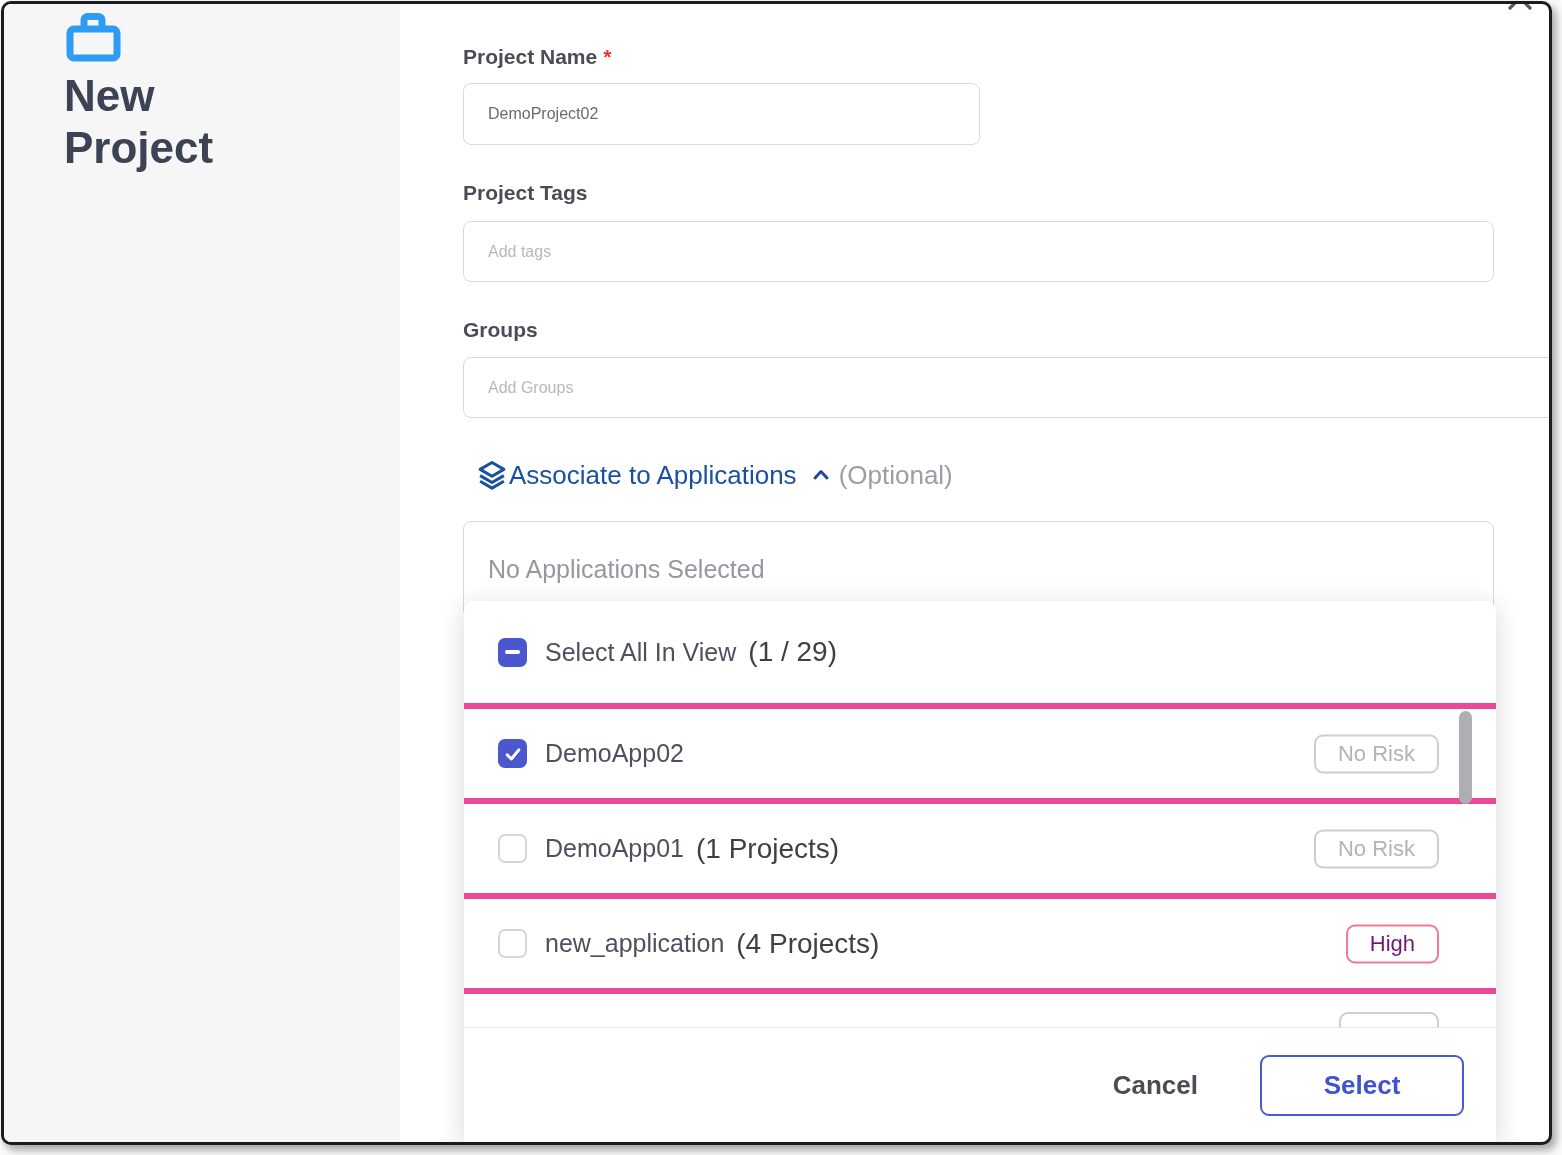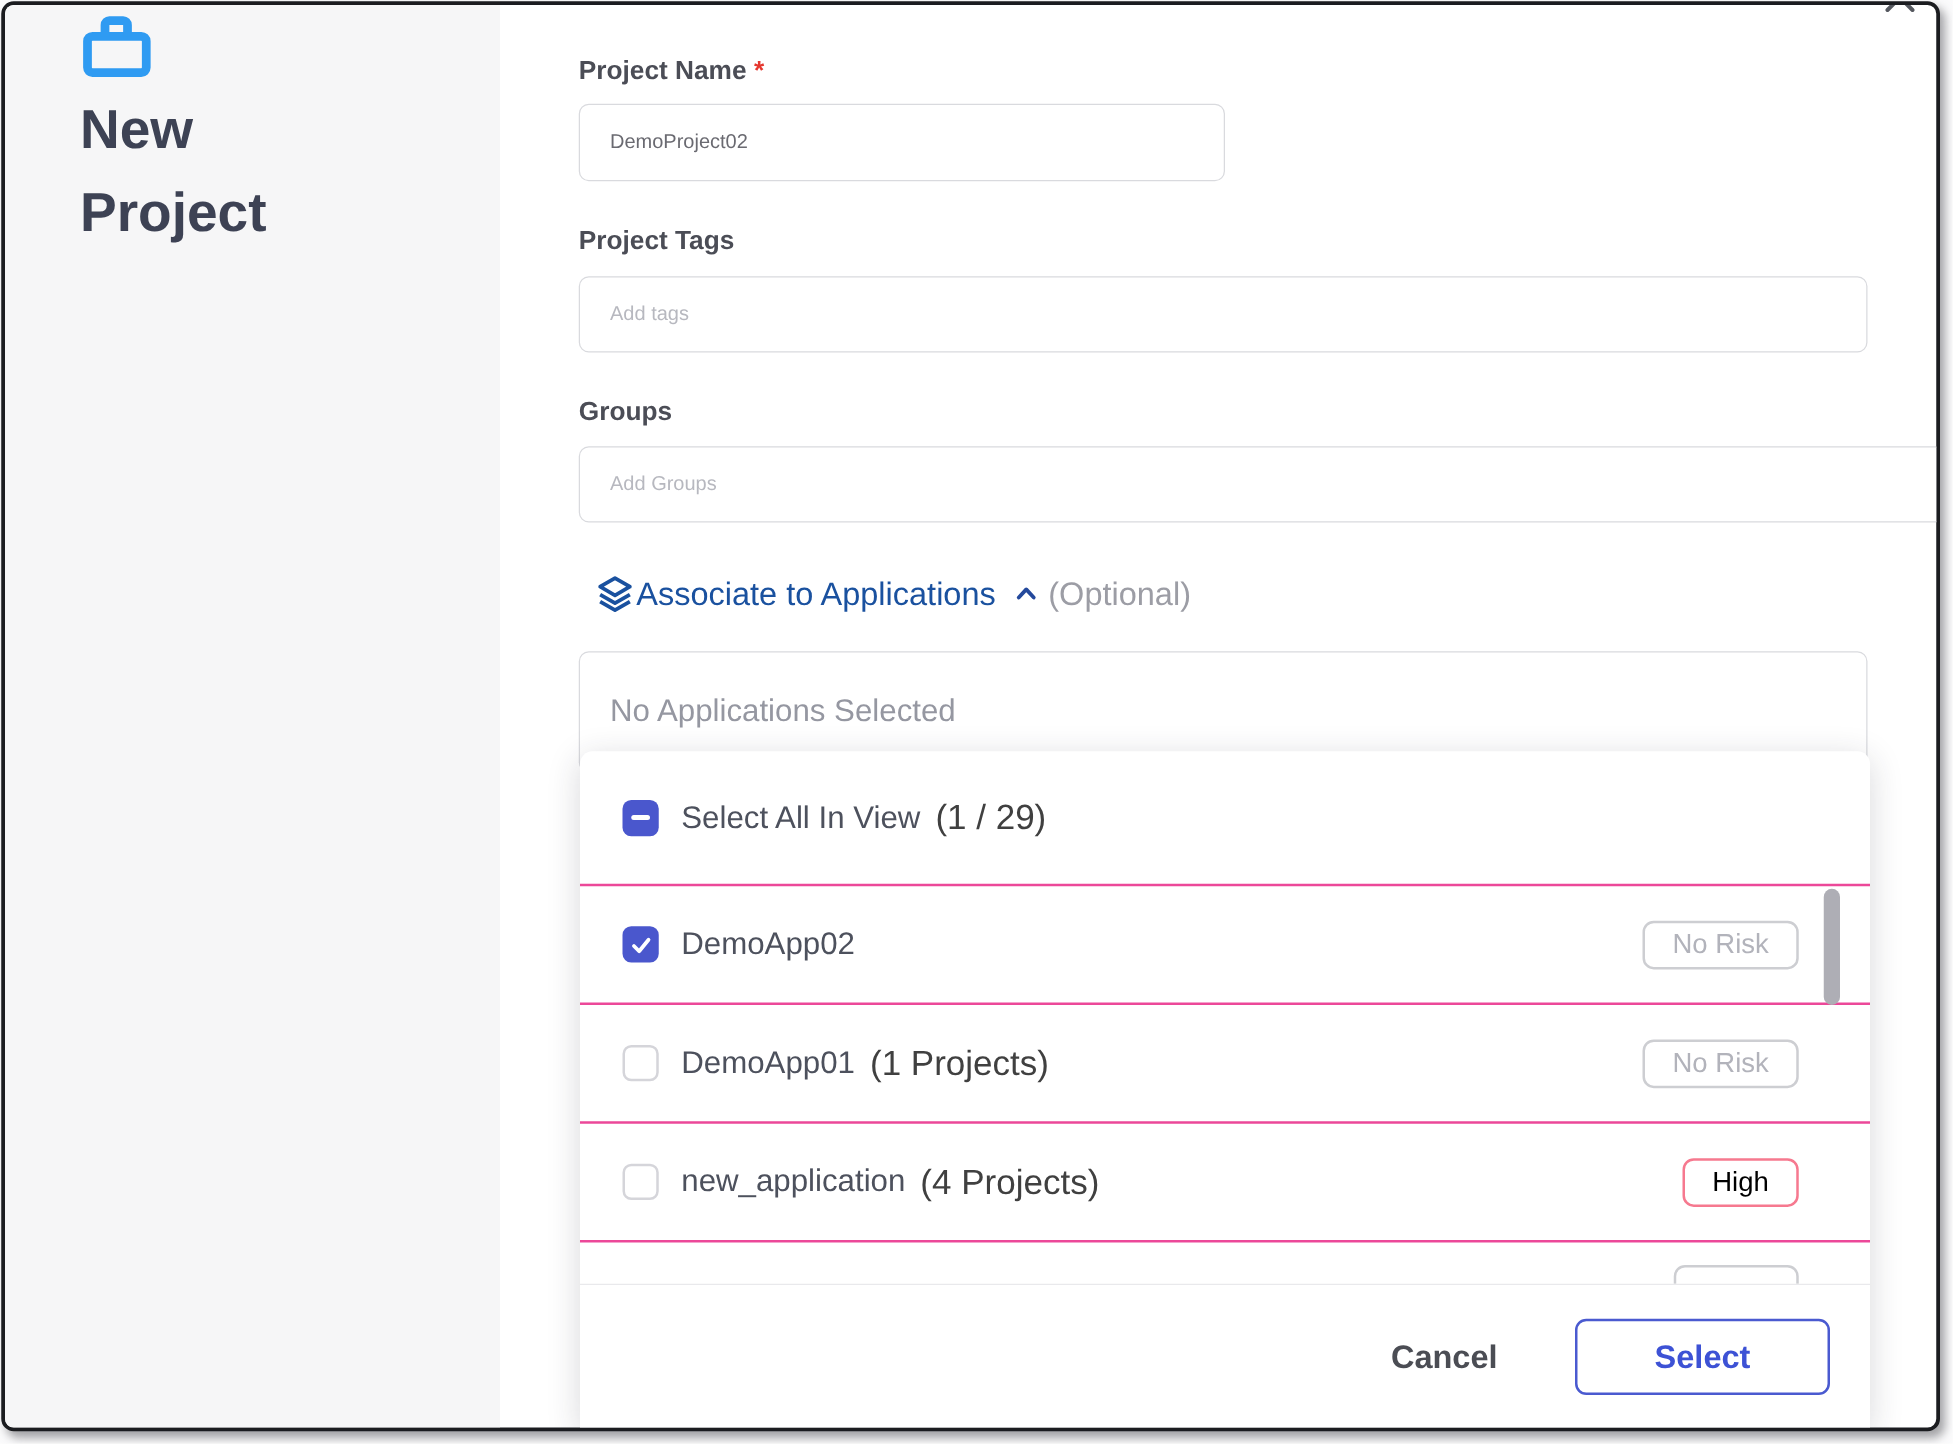--- a/index.html
+++ b/index.html
@@ -17,21 +17,21 @@
   }
 
   
   .sidebar {
     position: absolute; left: 0; top: 0; width: 396px; height: 100%;
     background: #f6f6f7;
   }
   .brand-icon { position: absolute; left: 60px; top: 6px; }
   .sidebar-title {
     position: absolute; left: 60px; top: 66px; width: 220px;
-    font-size: 44px; font-weight: 700; color: #3d4254; line-height: 67px;
+    font-size: 44px; font-weight: 700; color: #3d4254; line-height: 52px;
   }
 
   
   .close-x { position: absolute; top: -25px; right: 10px; }
 
   
   .lbl {
     position: absolute; left: 459px;
     font-size: 21px; font-weight: 700; color: #4b4d56;
   }
@@ -65,21 +65,21 @@
   .assoc-optional { font-size: 26px; color: #9c9da5; margin-left: 4px; }
 
   
   .panel {
     position: absolute; left: 460px; top: 597px; width: 1032px; height: 541px;
     background: #fff; border-radius: 10px 10px 0 0;
     box-shadow: 0 6px 26px rgba(40,40,55,.18);
   }
   .p-row {
     position: relative; display: flex; align-items: center;
-    padding-left: 34px; border-bottom: 2px solid #ec4899;
+    padding-left: 34px; border-bottom: 6px solid #ec4899;
   }
   .p-row.select-all { height: 108px; }
   .p-row.app { height: 95px; }
   .p-row.partial { height: 33px; border-bottom: none; }
 
   .cb {
     width: 29px; height: 29px; border-radius: 7px; margin-right: 18px;
     flex: 0 0 auto; display: flex; align-items: center; justify-content: center;
     cursor: pointer;
   }
@@ -90,21 +90,21 @@
   .row-name  { font-size: 25px; color: #4d515d; }
   .row-count { font-size: 28px; color: #404040; margin-left: 12px; }
 
   .badge {
     position: absolute; right: 57px; top: 50%; transform: translateY(-50%);
     height: 39px; min-width: 70px; padding: 0 22px;
     display: flex; align-items: center; justify-content: center;
     border: 2px solid #cdced2; border-radius: 9px;
     font-size: 22px; color: #b2b3bb; background: #fff;
   }
-  .badge.high { border-color: #f6798f; color: #000000; text-align: right; }
+  .badge.high { border-color: #f6798f; color: #701a75; text-align: right; }
 
   .badge-partial {
     position: absolute; right: 57px; top: 18px;
     width: 100px; height: 38px;
     border: 2px solid #cdced2; border-radius: 9px; background: #fff;
   }
 
   .scroll-thumb {
     position: absolute; right: 24px; top: 110px;
     width: 13px; height: 93px; border-radius: 7px; background: #aeaeb5;

